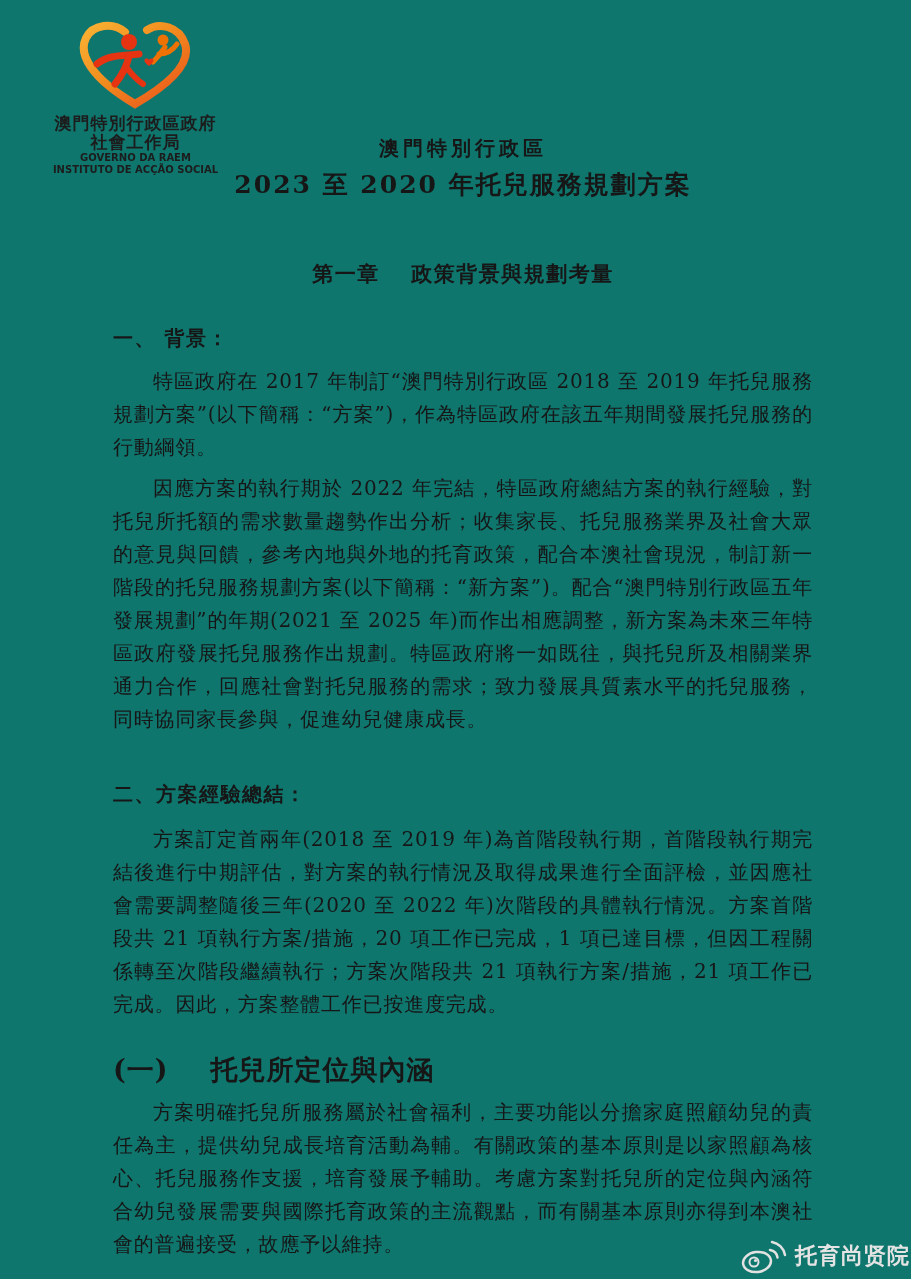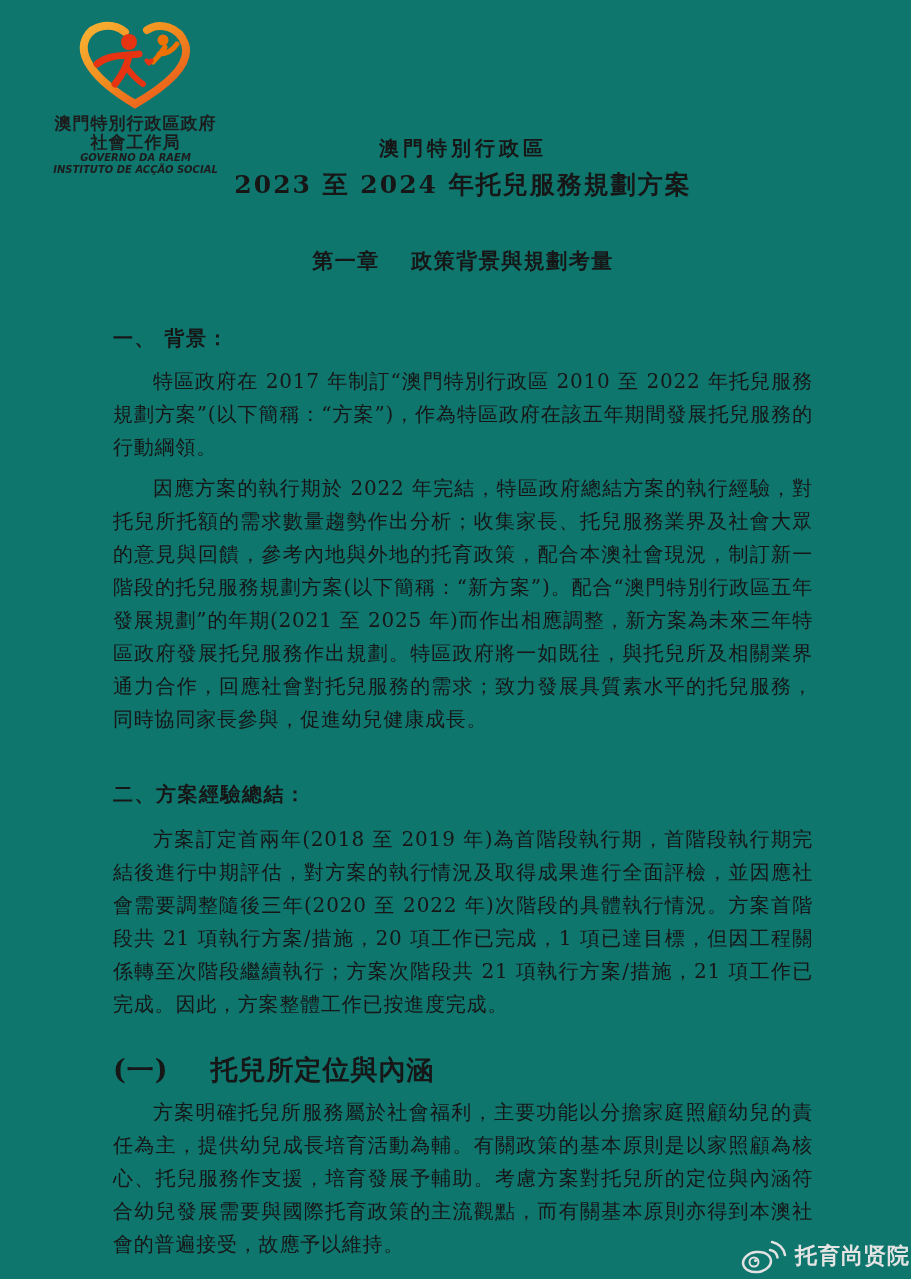--- a/index.html
+++ b/index.html
@@ -31,21 +31,20 @@
     color: #1c1c1c;
     white-space: nowrap;
   }
   .org-pt {
     font-family: "DejaVu Sans", "Liberation Sans", sans-serif;
     font-weight: bold;
     font-size: 10px;
     line-height: 11.5px;
     color: #1c1c1c;
     white-space: nowrap;
-    font-style: italic;
   }
 
   
   .title-block {
     position: absolute;
     left: 113px;
     top: 133px;
     width: 700px;
     text-align: center;
   }
@@ -60,21 +59,21 @@
     font-size: 25px;
     font-weight: bold;
     letter-spacing: 2px;
     line-height: 32px;
     margin-top: 6px;
     white-space: nowrap;
   }
   .chapter {
     position: absolute;
     left: 113px;
-    top: 247px;
+    top: 260px;
     width: 700px;
     text-align: center;
     font-size: 21px;
     font-weight: bold;
     letter-spacing: 1.5px;
     white-space: nowrap;
   }
 
   
   .content {
@@ -161,28 +160,28 @@
       <path d="M76 40 c -2 -3 -6 -1 -4 2 c 1 2 3 3 4 4 c 1 -1 3 -2 4 -4 c 2 -3 -2 -5 -4 -2 z" fill="#E63312"></path>
     </svg>
     <div class="org-zh">澳門特別行政區政府</div>
     <div class="org-zh">社會工作局</div>
     <div class="org-pt">GOVERNO DA RAEM</div>
     <div class="org-pt">INSTITUTO DE ACÇÃO SOCIAL</div>
   </div>
 
   <div class="title-block">
     <div class="doc-title-1">澳門特別行政區</div>
-    <div class="doc-title-2">2023 至 2024 年托兒服務規劃方案</div>
+    <div class="doc-title-2">2023 至 2020 年托兒服務規劃方案</div>
   </div>
 
   <div class="chapter">第一章　 政策背景與規劃考量</div>
 
   <div class="content">
     <div class="h-sec">一、 背景：</div>
-    <p class="para para-1">特區政府在 2017 年制訂“澳門特別行政區 2010 至 2022 年托兒服務規劃方案”(以下簡稱：“方案”)，作為特區政府在該五年期間發展托兒服務的行動綱領。</p>
+    <p class="para para-1">特區政府在 2017 年制訂“澳門特別行政區 2018 至 2019 年托兒服務規劃方案”(以下簡稱：“方案”)，作為特區政府在該五年期間發展托兒服務的行動綱領。</p>
     <p class="para para-2">因應方案的執行期於 2022 年完結，特區政府總結方案的執行經驗，對托兒所托額的需求數量趨勢作出分析；收集家長、托兒服務業界及社會大眾的意見與回饋，參考內地與外地的托育政策，配合本澳社會現況，制訂新一階段的托兒服務規劃方案(以下簡稱：“新方案”)。配合“澳門特別行政區五年發展規劃”的年期(2021 至 2025 年)而作出相應調整，新方案為未來三年特區政府發展托兒服務作出規劃。特區政府將一如既往，與托兒所及相關業界通力合作，回應社會對托兒服務的需求；致力發展具質素水平的托兒服務，同時協同家長參與，促進幼兒健康成長。</p>
 
     <div class="h-sec h-sec-2">二、方案經驗總結：</div>
     <p class="para para-3">方案訂定首兩年(2018 至 2019 年)為首階段執行期，首階段執行期完結後進行中期評估，對方案的執行情況及取得成果進行全面評檢，並因應社會需要調整隨後三年(2020 至 2022 年)次階段的具體執行情況。方案首階段共 21 項執行方案/措施，20 項工作已完成，1 項已達目標，但因工程關係轉至次階段繼續執行；方案次階段共 21 項執行方案/措施，21 項工作已完成。因此，方案整體工作已按進度完成。</p>
 
     <div class="h-sub">
       <span class="h-sub-num">(一)</span><span class="h-sub-title">托兒所定位與內涵</span>
     </div>
     <p class="para para-4">方案明確托兒所服務屬於社會福利，主要功能以分擔家庭照顧幼兒的責任為主，提供幼兒成長培育活動為輔。有關政策的基本原則是以家照顧為核心、托兒服務作支援，培育發展予輔助。考慮方案對托兒所的定位與內涵符合幼兒發展需要與國際托育政策的主流觀點，而有關基本原則亦得到本澳社會的普遍接受，故應予以維持。</p>
   </div>

